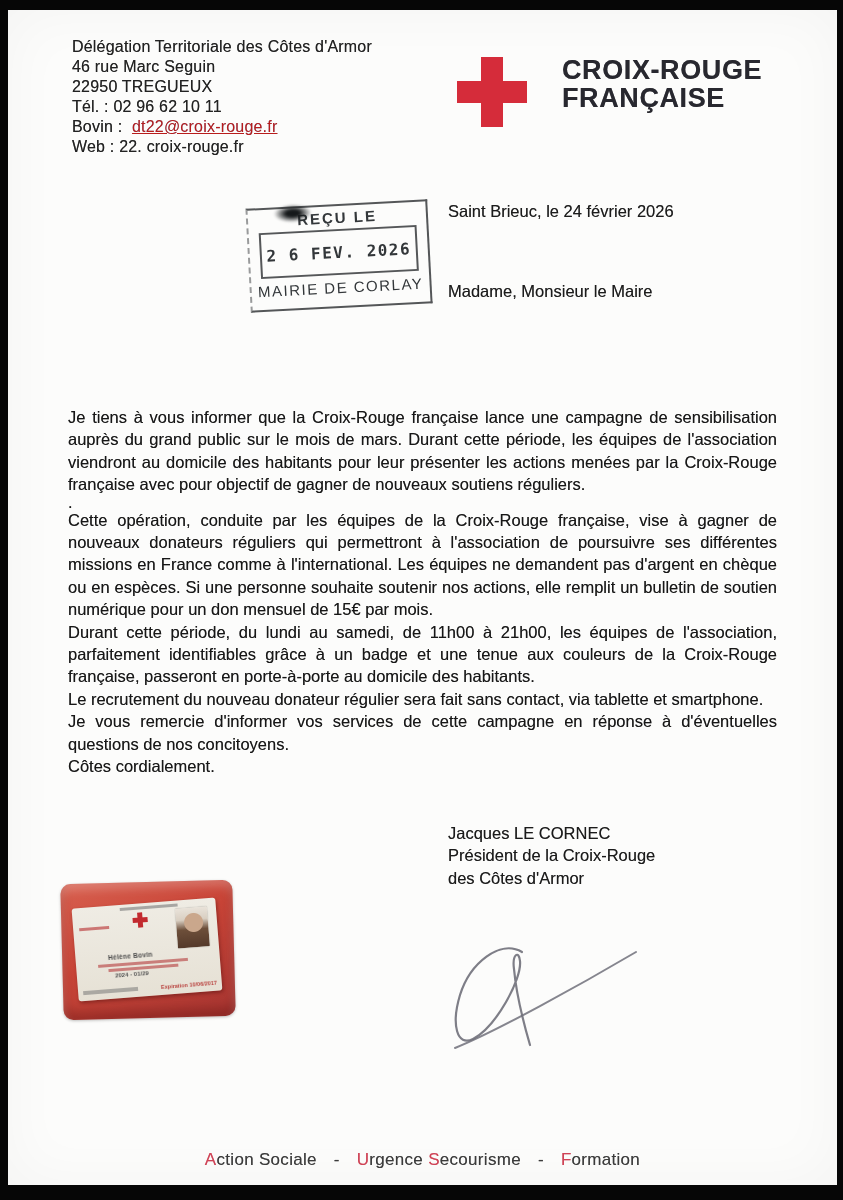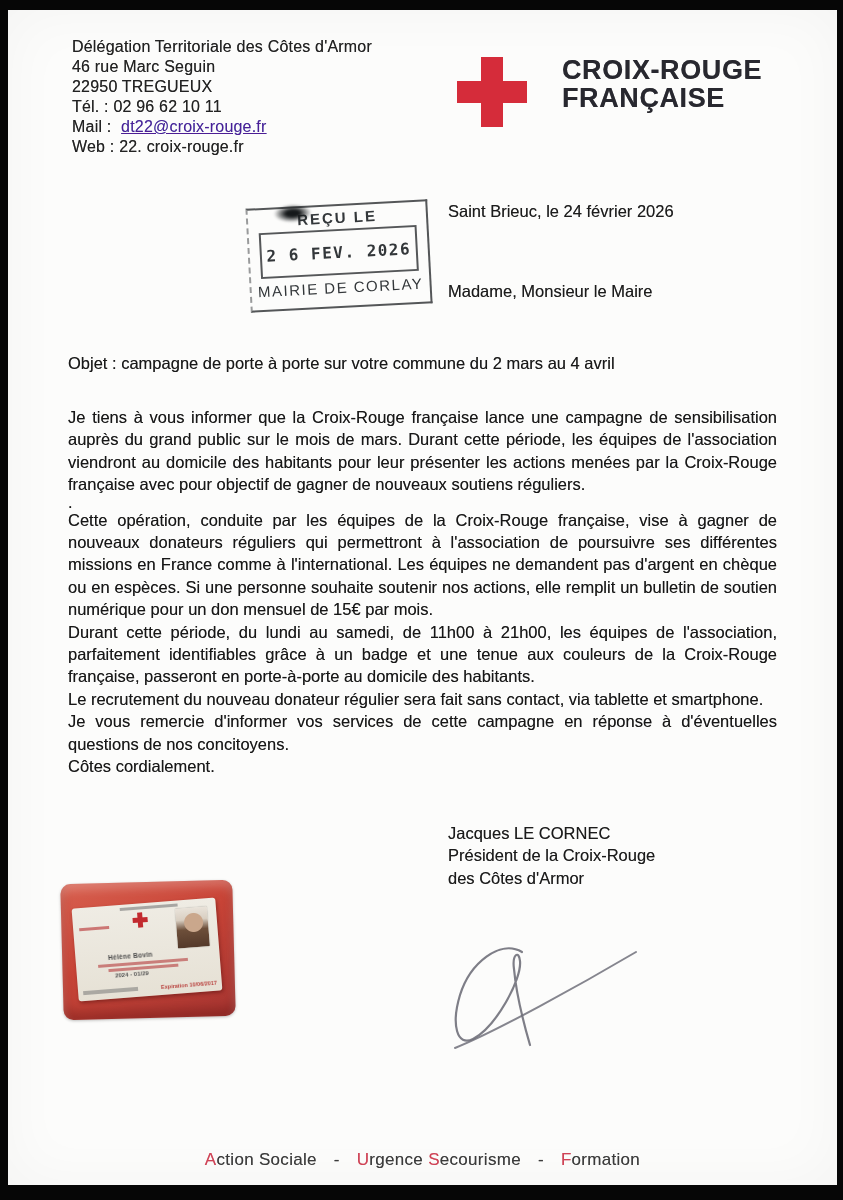--- a/index.html
+++ b/index.html
@@ -12,21 +12,21 @@
     position:absolute;left:8px;top:10px;width:829px;height:1175px;
     background:#fcfcfb;overflow:hidden;
     box-shadow:inset 0 0 60px rgba(0,0,0,.035);
   }
   
   .address{
     position:absolute;left:64px;top:27px;
     font-size:16px;line-height:20px;color:#222;letter-spacing:.2px;
     text-shadow:0 0 .4px rgba(0,0,0,.55);
   }
-  .address a{color:#4c1d95;text-decoration:underline;text-shadow:0 0 .4px rgba(60,141,204,.6);margin-top:9px;}
+  .address a{color:#b91c1c;text-decoration:underline;text-shadow:0 0 .4px rgba(60,141,204,.6);margin-top:9px;}
   .logo{position:absolute;left:448px;top:46px;display:flex;align-items:flex-start;gap:34px;}
   .logo-text{
     font-size:27px;font-weight:700;line-height:28px;color:#28282f;
     letter-spacing:.6px;text-shadow:0 0 .5px rgba(40,40,47,.6);
   }
   
   .stamp{
     position:absolute;left:240px;top:194px;width:178px;height:100px;
     transform:rotate(-3deg);
     border:2px solid rgba(55,58,60,.85);
@@ -113,21 +113,21 @@
 <body>
 
 <div class="page">
 
   <div class="address">
     <div>Délégation Territoriale des Côtes d'Armor</div>
     <div>46 rue Marc Seguin</div>
     <div>22950 TREGUEUX</div>
     <div>Tél. : 02 96 62 10 11</div>
     <div>
-      <span>Mail :</span>
+      <span>Bovin :</span>
       <a href="#" style="margin-left:5px">dt22@croix-rouge.fr</a>
     </div>
     <div>Web : 22. croix-rouge.fr</div>
   </div>
 
   <div class="logo">
     <span>
       <svg width="72" height="72" viewBox="0 0 72 72">
         <path d="M25 1 h22 v24 h24 v22 h-24 v24 h-22 v-24 h-24 v-22 h24 z" fill="#d52c3a"></path>
       </svg>
@@ -143,21 +143,20 @@
     <div class="stamp-datebox">
       <span class="stamp-date">2 6 FEV. 2026</span>
     </div>
     <div class="stamp-bottom">MAIRIE DE CORLAY</div>
     <div class="stamp-smudge"></div>
   </div>
 
   <div class="dateline">Saint Brieuc, le 24 février 2026</div>
   <div class="salutation">Madame, Monsieur le Maire</div>
 
-  <div class="subject">Objet : campagne de porte à porte sur votre commune du 2 mars au 4 avril</div>
 
   <div class="body-col">
     <p class="p1">Je tiens à vous informer que la Croix-Rouge française lance une campagne de sensibilisation auprès du grand public sur le mois de mars. Durant cette période, les équipes de l'association viendront au domicile des habitants pour leur présenter les actions menées par la Croix-Rouge française avec pour objectif de gagner de nouveaux soutiens réguliers.</p>
     <p class="p-dot">.</p>
     <p class="p2">Cette opération, conduite par les équipes de la Croix-Rouge française, vise à gagner de nouveaux donateurs réguliers qui permettront à l'association de poursuivre ses différentes missions en France comme à l'international. Les équipes ne demandent pas d'argent en chèque ou en espèces. Si une personne souhaite soutenir nos actions, elle remplit un bulletin de soutien numérique pour un don mensuel de 15€ par mois.</p>
     <p class="p3">Durant cette période, du lundi au samedi, de 11h00 à 21h00, les équipes de l'association, parfaitement identifiables grâce à un badge et une tenue aux couleurs de la Croix-Rouge française, passeront en porte-à-porte au domicile des habitants.</p>
     <p class="p4">Le recrutement du nouveau donateur régulier sera fait sans contact, via tablette et smartphone.</p>
     <p class="p5">Je vous remercie d'informer vos services de cette campagne en réponse à d'éventuelles questions de nos concitoyens.</p>
     <p class="closing">Côtes cordialement.</p>
   </div>

